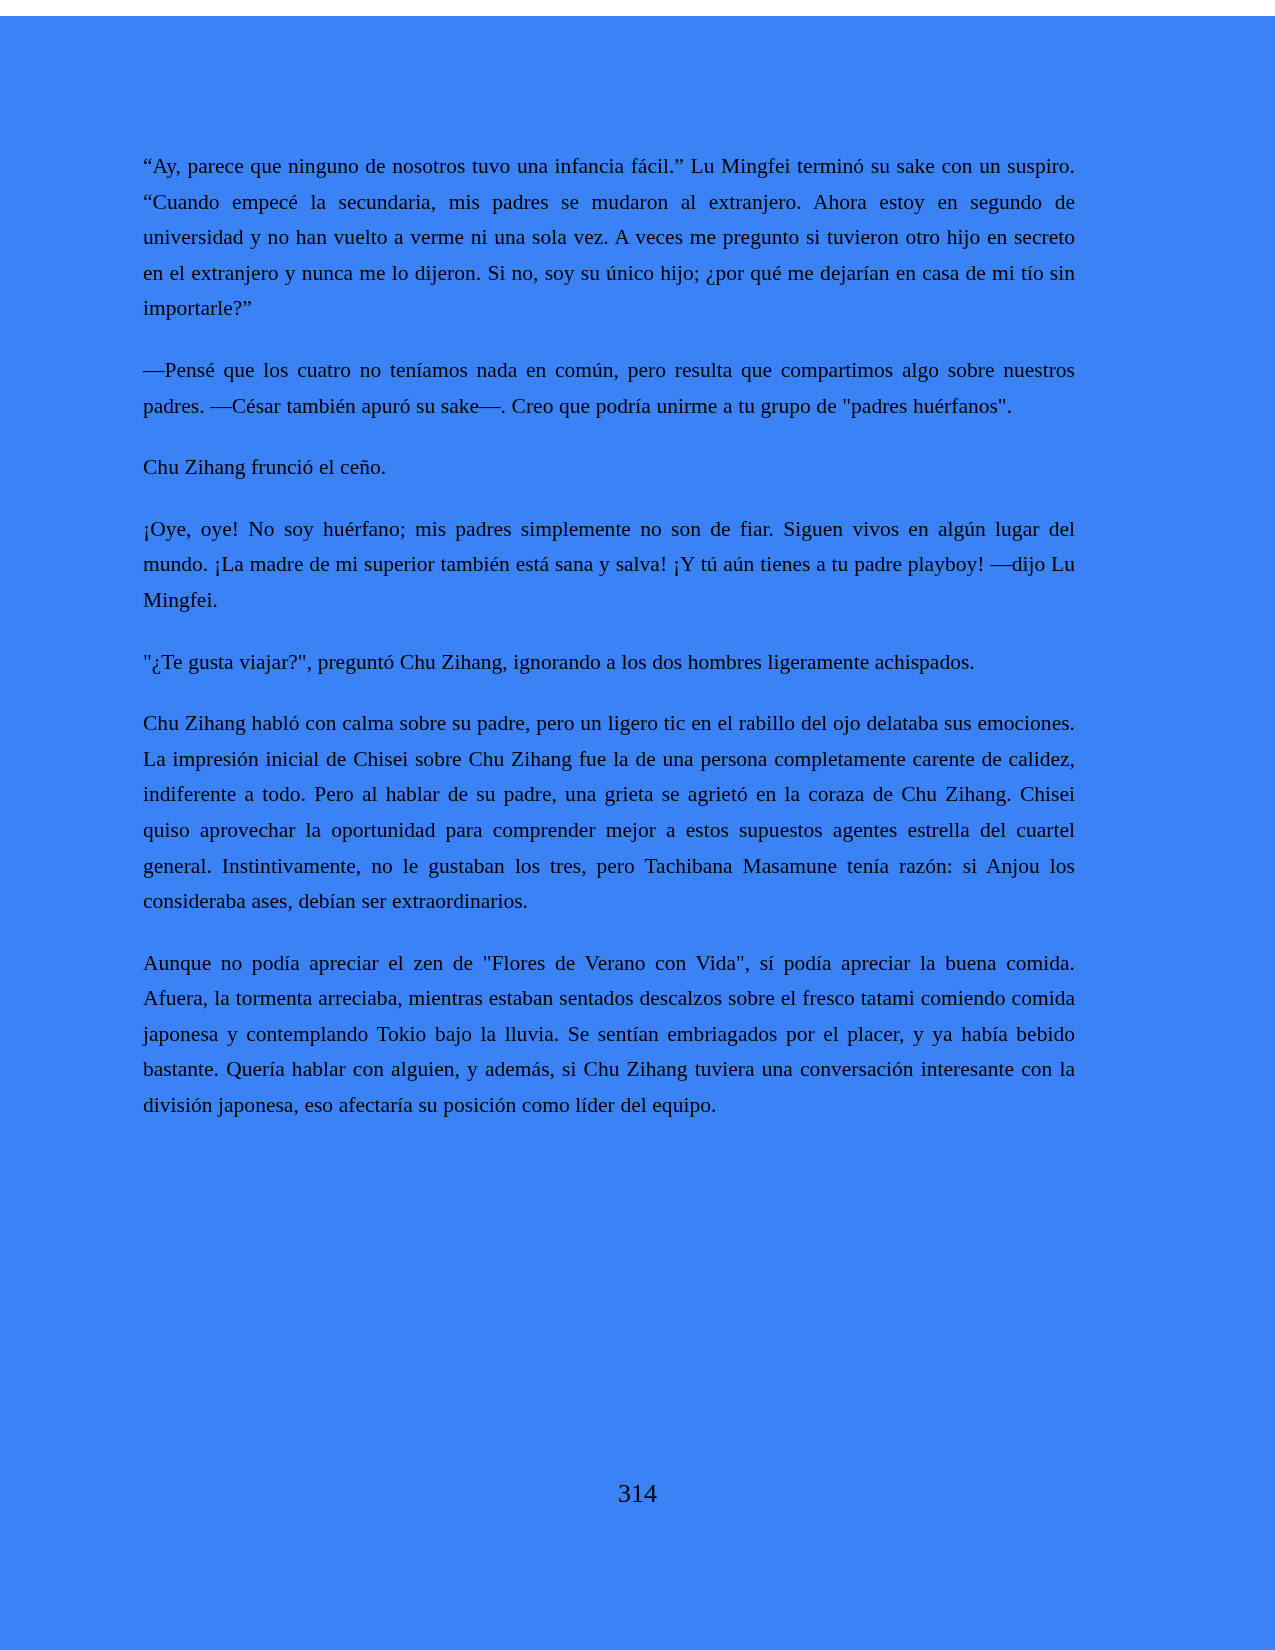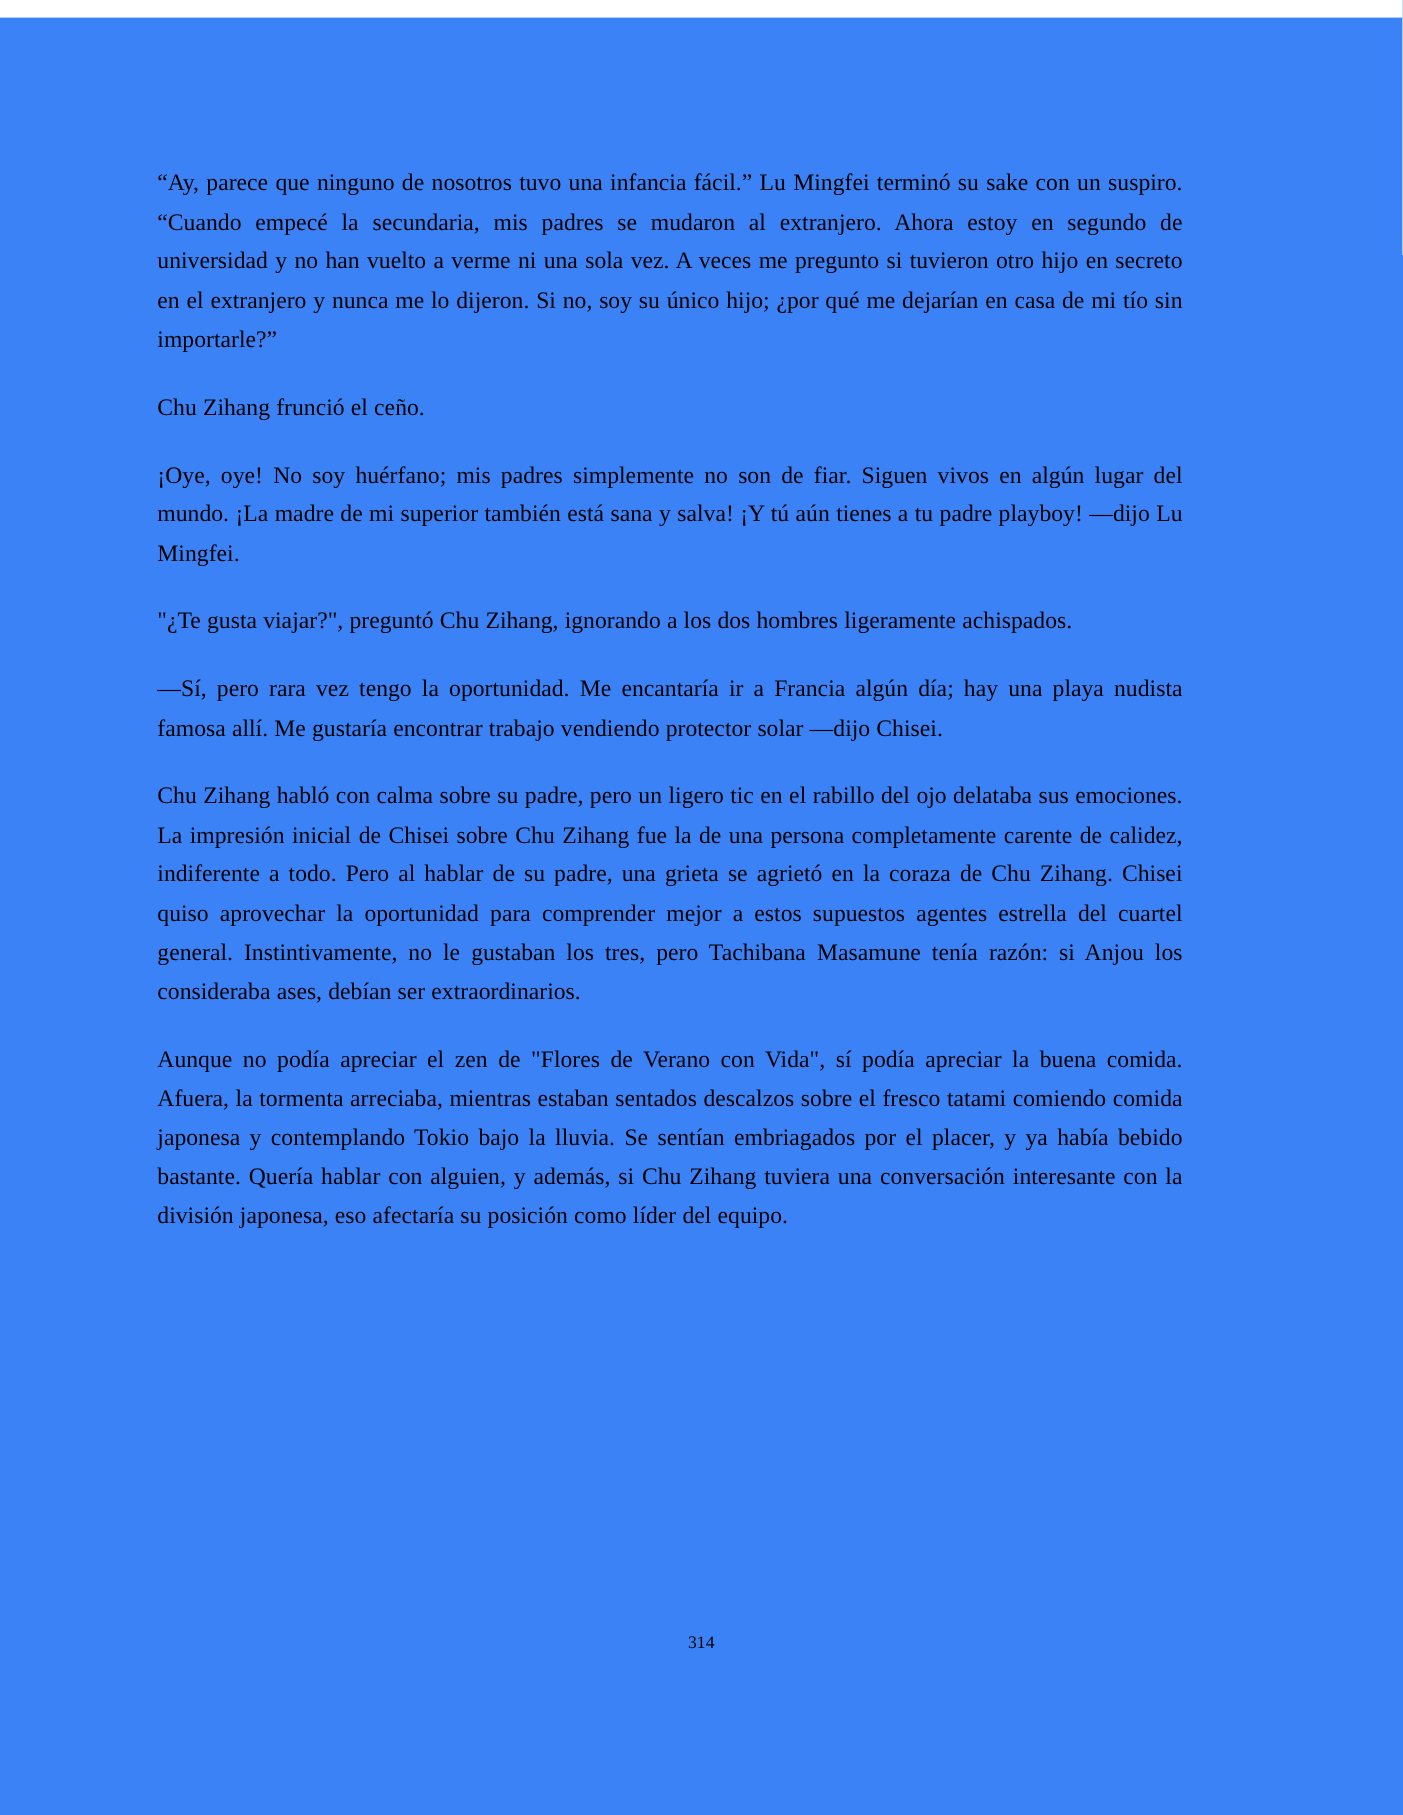--- a/index.html
+++ b/index.html
@@ -40,35 +40,35 @@
   }
   p.para:last-child {
     margin-bottom: 0;
   }
   .page-number {
     position: absolute;
     left: 0;
     right: 0;
     top: 1466px;
     text-align: center;
-    font-size: 16px;
+    font-size: 26px;
     line-height: 24px;
     font-family: "Liberation Serif", "DejaVu Serif", serif;
   }
 </style>
 </head>
 <body>
 
 <div class="page">
 
   <div class="content">
     <p class="para">“Ay, parece que ninguno de nosotros tuvo una infancia fácil.” Lu Mingfei terminó su sake con un suspiro. “Cuando empecé la secundaria, mis padres se mudaron al extranjero. Ahora estoy en segundo de universidad y no han vuelto a verme ni una sola vez. A veces me pregunto si tuvieron otro hijo en secreto en el extranjero y nunca me lo dijeron. Si no, soy su único hijo; ¿por qué me dejarían en casa de mi tío sin importarle?”</p>
+    <p class="para">—Pensé que los cuatro no teníamos nada en común, pero resulta que compartimos algo sobre nuestros padres. —César también apuró su sake—. Creo que podría unirme a tu grupo de "padres huérfanos".</p>
     <p class="para">Chu Zihang frunció el ceño.</p>
     <p class="para">¡Oye, oye! No soy huérfano; mis padres simplemente no son de fiar. Siguen vivos en algún lugar del mundo. ¡La madre de mi superior también está sana y salva! ¡Y tú aún tienes a tu padre playboy! —dijo Lu Mingfei.</p>
     <p class="para">"¿Te gusta viajar?", preguntó Chu Zihang, ignorando a los dos hombres ligeramente achispados.</p>
-    <p class="para">—Sí, pero rara vez tengo la oportunidad. Me encantaría ir a Francia algún día; hay una playa nudista famosa allí. Me gustaría encontrar trabajo vendiendo protector solar —dijo Chisei.</p>
     <p class="para">Chu Zihang habló con calma sobre su padre, pero un ligero tic en el rabillo del ojo delataba sus emociones. La impresión inicial de Chisei sobre Chu Zihang fue la de una persona completamente carente de calidez, indiferente a todo. Pero al hablar de su padre, una grieta se agrietó en la coraza de Chu Zihang. Chisei quiso aprovechar la oportunidad para comprender mejor a estos supuestos agentes estrella del cuartel general. Instintivamente, no le gustaban los tres, pero Tachibana Masamune tenía razón: si Anjou los consideraba ases, debían ser extraordinarios.</p>
     <p class="para">Aunque no podía apreciar el zen de "Flores de Verano con Vida", sí podía apreciar la buena comida. Afuera, la tormenta arreciaba, mientras estaban sentados descalzos sobre el fresco tatami comiendo comida japonesa y contemplando Tokio bajo la lluvia. Se sentían embriagados por el placer, y ya había bebido bastante. Quería hablar con alguien, y además, si Chu Zihang tuviera una conversación interesante con la división japonesa, eso afectaría su posición como líder del equipo.</p>
   </div>
 
   <div class="page-number">314</div>
 
 </div>
 
 </body></html>

